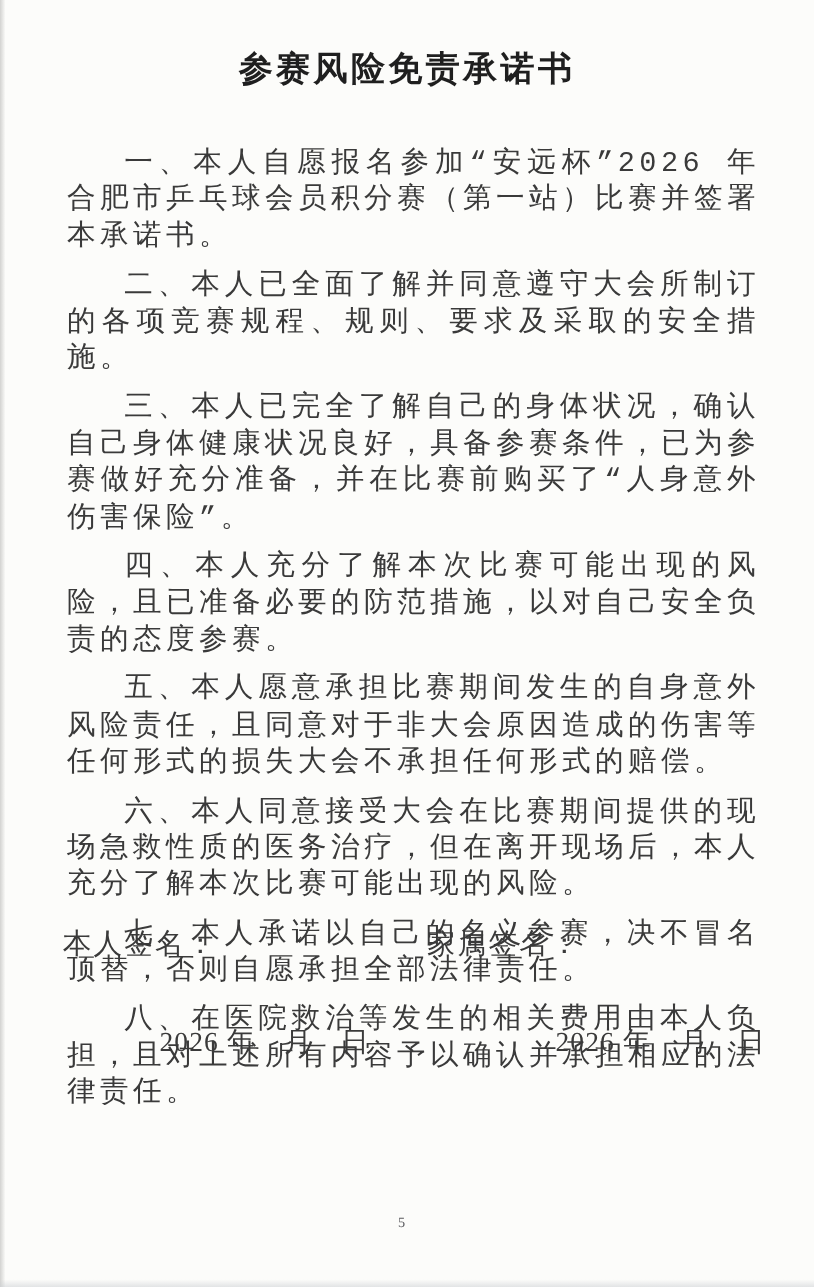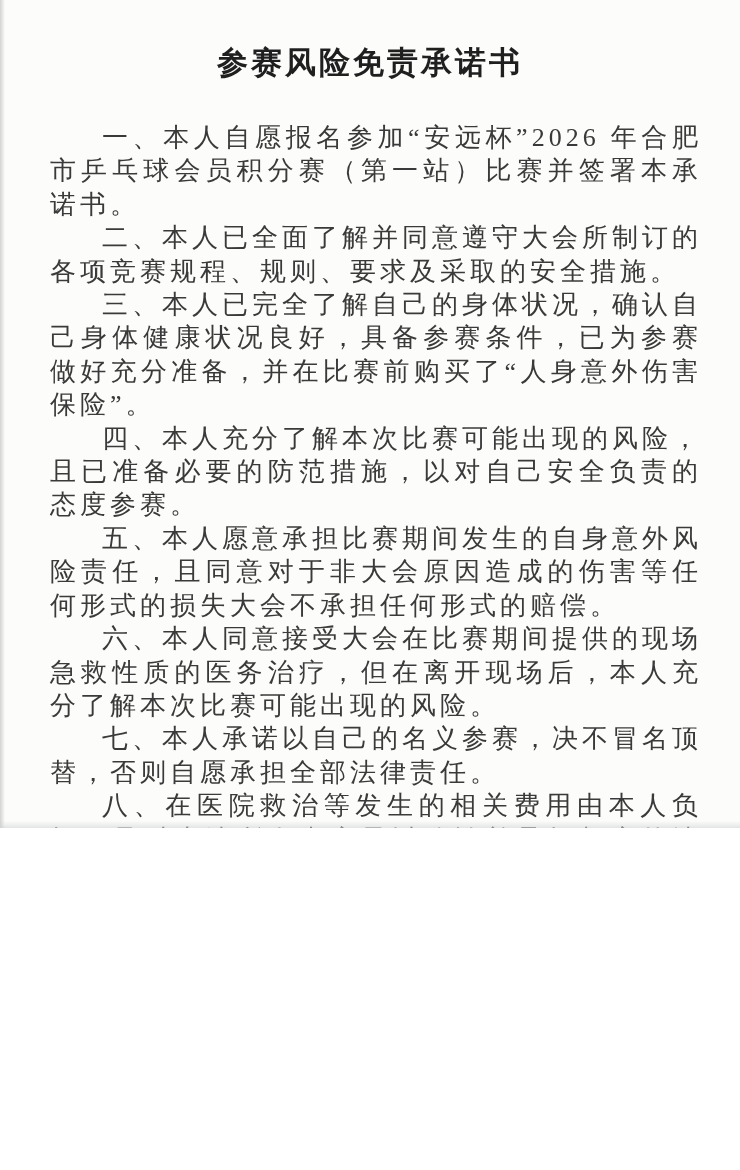--- a/index.html
+++ b/index.html
@@ -3,21 +3,21 @@
 <meta charset="utf-8">
 <style>
   html, body {
     margin: 0;
     padding: 0;
     background: #ffffff;
   }
   .page {
     position: relative;
     width: 740px;
-    height: 828px;
+    height: 1170px;
     background: #fcfcfa;
     overflow: hidden;
     font-family: "Liberation Serif", "DejaVu Serif", serif;
     color: #333333;
   }
   
   .page::before {
     content: "";
     position: absolute;
     left: 0; top: 0; bottom: 0;
@@ -50,22 +50,23 @@
     top: 121px;
     left: 50px;
     width: 652px;
     font-size: 26px;
     line-height: 33.4px;
     letter-spacing: 4px;
     text-align: justify;
     color: #3a3a3a;
   }
   .doc-body p {
-    margin: 0;
+    margin: 11px;
     text-indent: 2em;
+    font-family: Liberation Mono, monospace;
   }
   .sig-label {
     position: absolute;
     font-size: 26px;
     letter-spacing: 2px;
     color: #3a3a3a;
     white-space: nowrap;
   }
   .sig-self   { left: 57px;  top: 840px; }
   .sig-family { left: 388px; top: 840px; }

